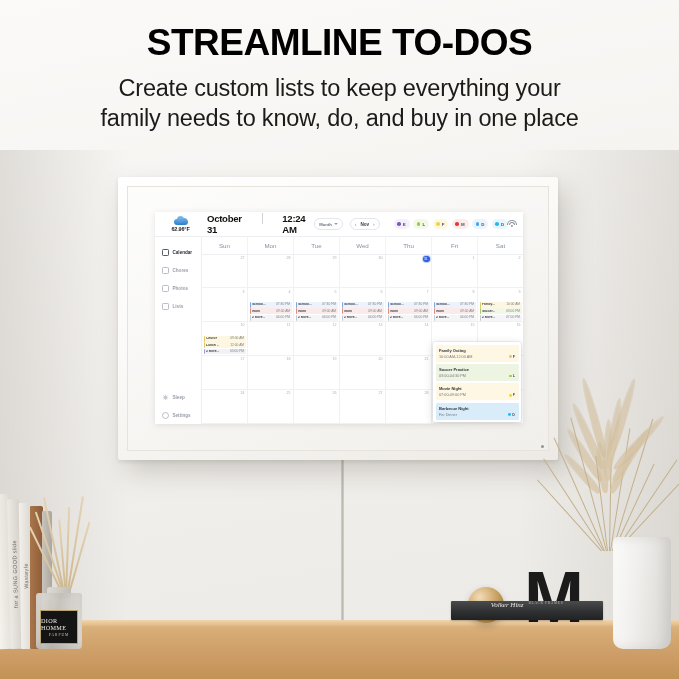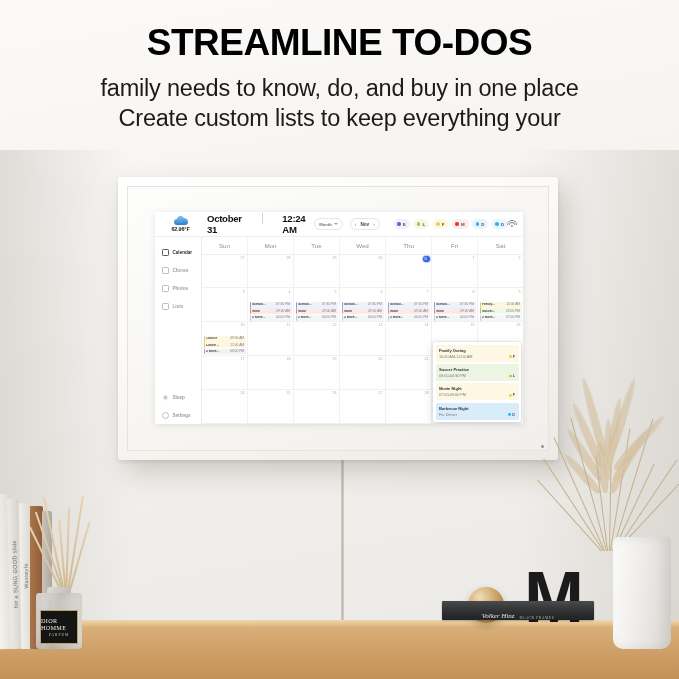--- a/index.html
+++ b/index.html
@@ -276,23 +276,23 @@
     letter-spacing: -3px;
   }
   .sphere {
     position: absolute; right: 175px; bottom: 56px;
     width: 36px; height: 36px; border-radius: 50%;
     background: radial-gradient(circle at 33% 28%, #f0dcb8 0%, #d3ae74 38%, #ab8348 72%, #7e5f31 100%);
     box-shadow: 0 3px 6px rgba(80,62,34,.3);
   }
   .book-stack { position: absolute; right: 75px; bottom: 30px; width: 168px; height: 48px; }
   .bs-top {
-    position: absolute; left: 6px; top: 0; width: 152px; height: 19px;
+    position: absolute; left: 15px; top: 0; width: 152px; height: 19px;
     background: linear-gradient(180deg,#4a4b4c 0%,#2f3031 55%,#212223 100%);
-    border-radius: 1px; display: flex; align-items: flex-end; justify-content: center; gap: 5px;
+    border-radius: 1px; display: flex; align-items: flex-start; justify-content: center; gap: 5px;
     box-shadow: 0 1px 2px rgba(0,0,0,.25);
   }
   .bs-top .t1 { font-family: "Liberation Serif", serif; font-size: 7px; color: #e8e6e2;
                 font-style: italic; }
   .bs-top .t2 { font-family: "Liberation Serif", serif; font-size: 3.6px; color: #b8b5b0;
                 letter-spacing: .6px; }
   .bs-bot {
     position: absolute; left: 0; top: 18px; width: 164px; height: 28px;
     background: linear-gradient(180deg,#3c3d3f 0%,#262728 50%,#18191a 100%);
     border-radius: 1px; display: flex; align-items: center;
@@ -326,22 +326,22 @@
 
 <div class="scene">
   <div class="wall"></div>
   <div class="wall-shadow-l"></div>
   <div class="wall-shadow-r"></div>
   <div class="cable"></div>
 
   <div class="headline-block">
     <div class="headline">STREAMLINE TO-DOS</div>
     <div class="subhead">
+      <div>Create custom lists to keep everything your</div>
       <div>family needs to know, do, and buy in one place</div>
-      <div>Create custom lists to keep everything your</div>
     </div>
   </div>
 
   <div class="frame">
     <div class="frame-inner"></div>
     <div class="frame-dot"></div>
 
     <div class="screen">
       <div class="ui">
 

